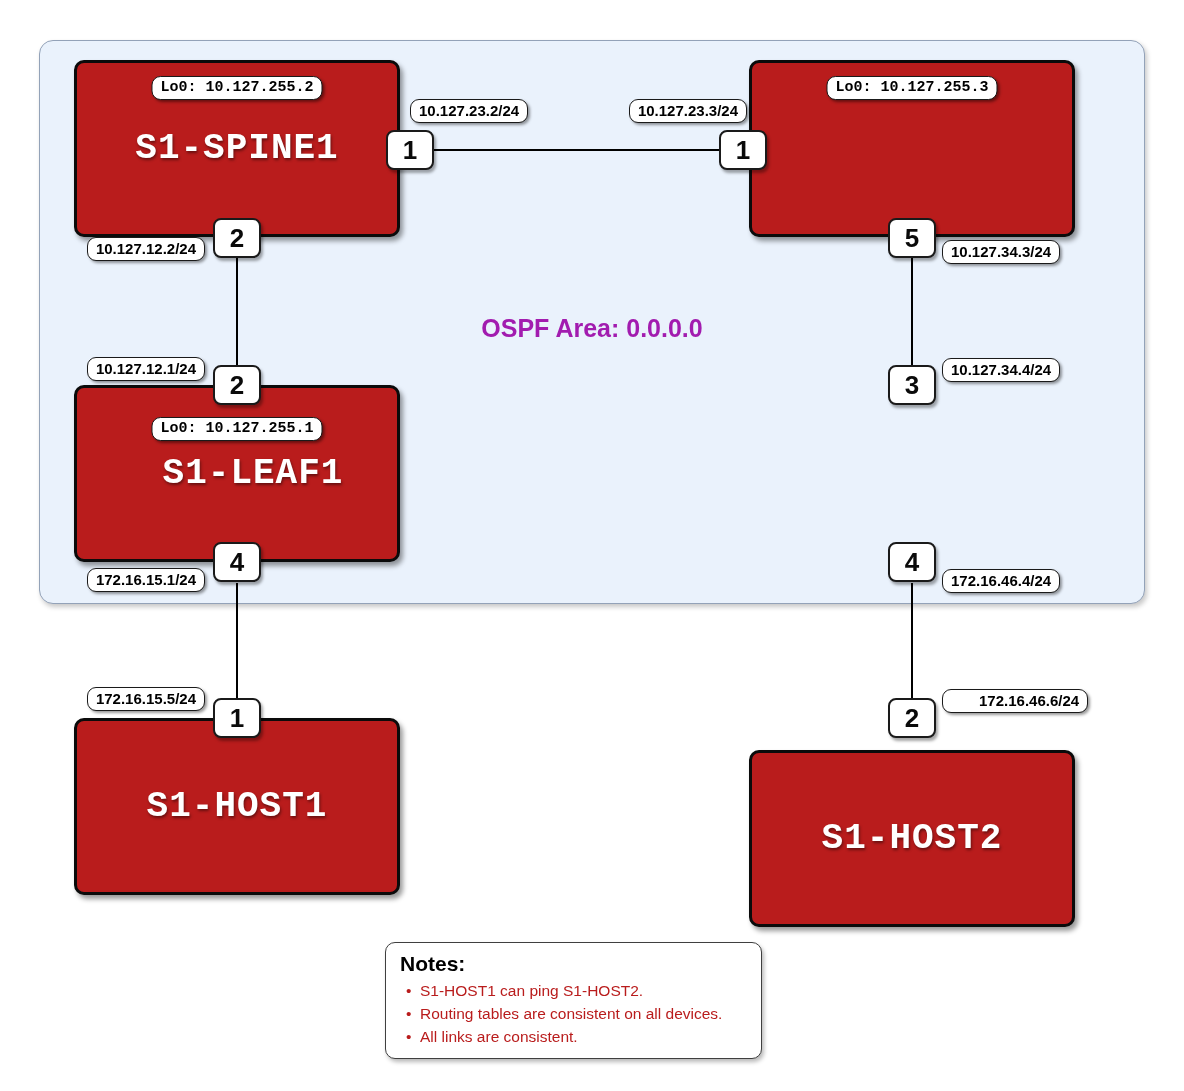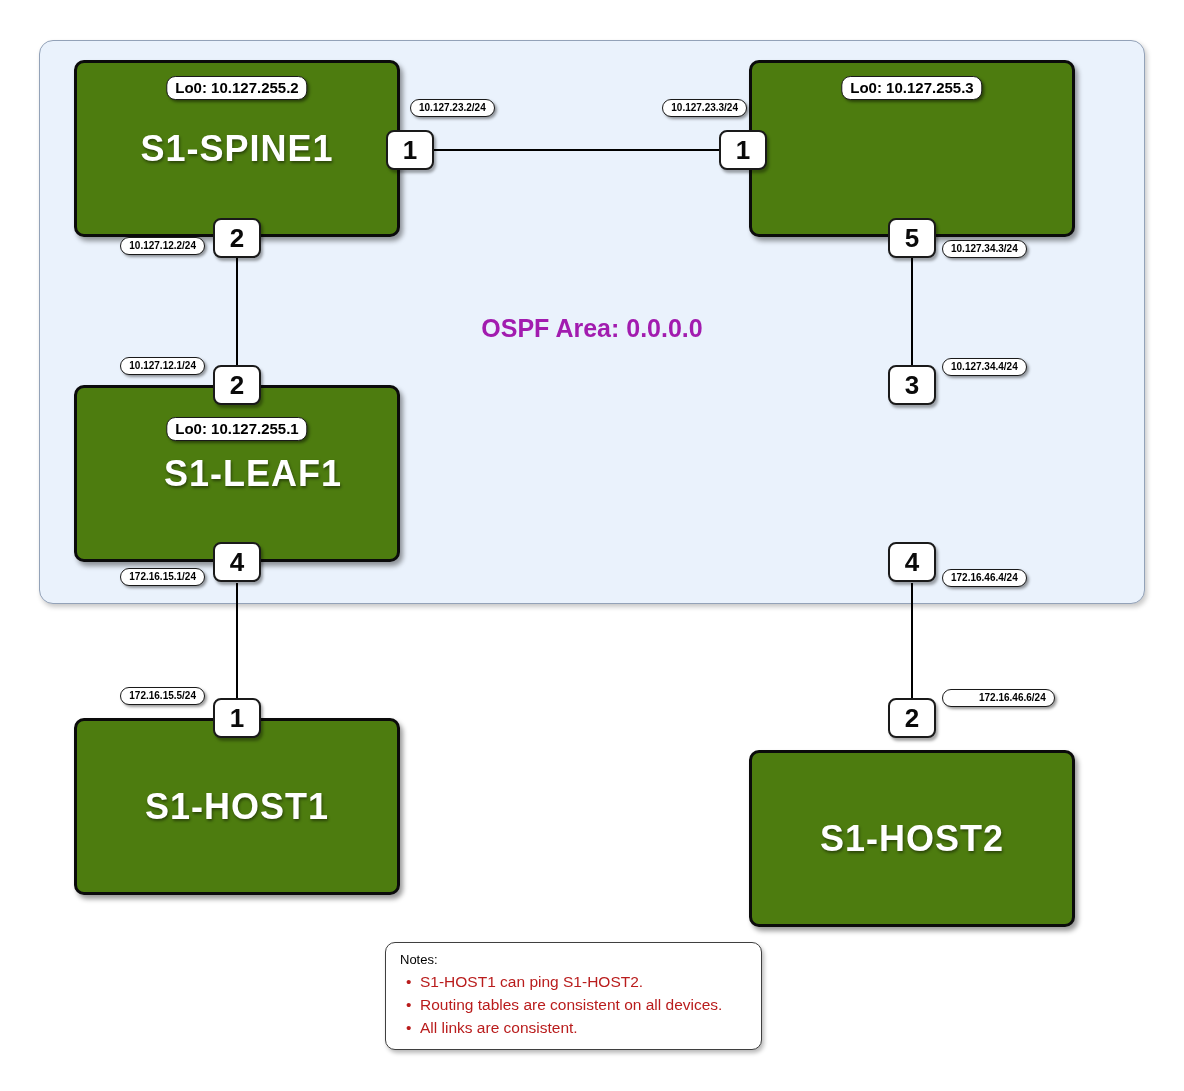--- a/index.html
+++ b/index.html
@@ -38,28 +38,29 @@
 
   
   .link { position: absolute; background: #000; z-index: 1; }
   .link.h { height: 2.5px; }
   .link.v { width: 2.5px; }
 
   
   .device {
     position: absolute;
     width: 326px; height: 177px;
-    background: #4d7c0f;
+    background: #b91c1c;
     border: 3px solid #0b0b0b;
     border-radius: 10px;
     box-shadow: 3px 4px 5px rgba(0,0,0,0.4);
     display: flex;
     align-items: center;
     justify-content: center;
     z-index: 2;
+    font-family: Liberation Mono, monospace;
   }
   .device .devname {
     color: #ffffff;
     font-size: 36px;
     font-weight: bold;
     letter-spacing: 1px;
     text-shadow: 1px 2px 3px rgba(0,0,0,0.45);
   }
 
   
@@ -98,43 +99,43 @@
     z-index: 3;
   }
 
   
   .ip {
     position: absolute;
     background: #ffffff;
     border: 1.5px solid #1a1a1a;
     border-radius: 9px;
     box-shadow: 2px 2px 3px rgba(0,0,0,0.4);
-    font-size: 10px;
+    font-size: 15px;
     font-weight: bold;
     color: #000;
     padding: 2px 8px 3px 8px;
     white-space: nowrap;
     z-index: 3;
   }
 
   
   .notes {
     position: absolute;
     left: 385px; top: 942px;
     width: 377px; min-height: 104px;
     background: #ffffff;
     border: 1.5px solid #3f3f3f;
     border-radius: 10px;
     box-shadow: 2px 3px 4px rgba(0,0,0,0.28);
     padding: 9px 14px 10px 14px;
     z-index: 2;
   }
   .notes-title {
-    font-size: 13px;
-    font-weight: normal;
+    font-size: 21px;
+    font-weight: bold;
     color: #000;
     margin-bottom: 3px;
   }
   .notes-list { list-style: none; }
   .notes-list li {
     position: relative;
     font-size: 15.5px;
     color: #b91c1c;
     line-height: 23px;
     padding-left: 20px;

